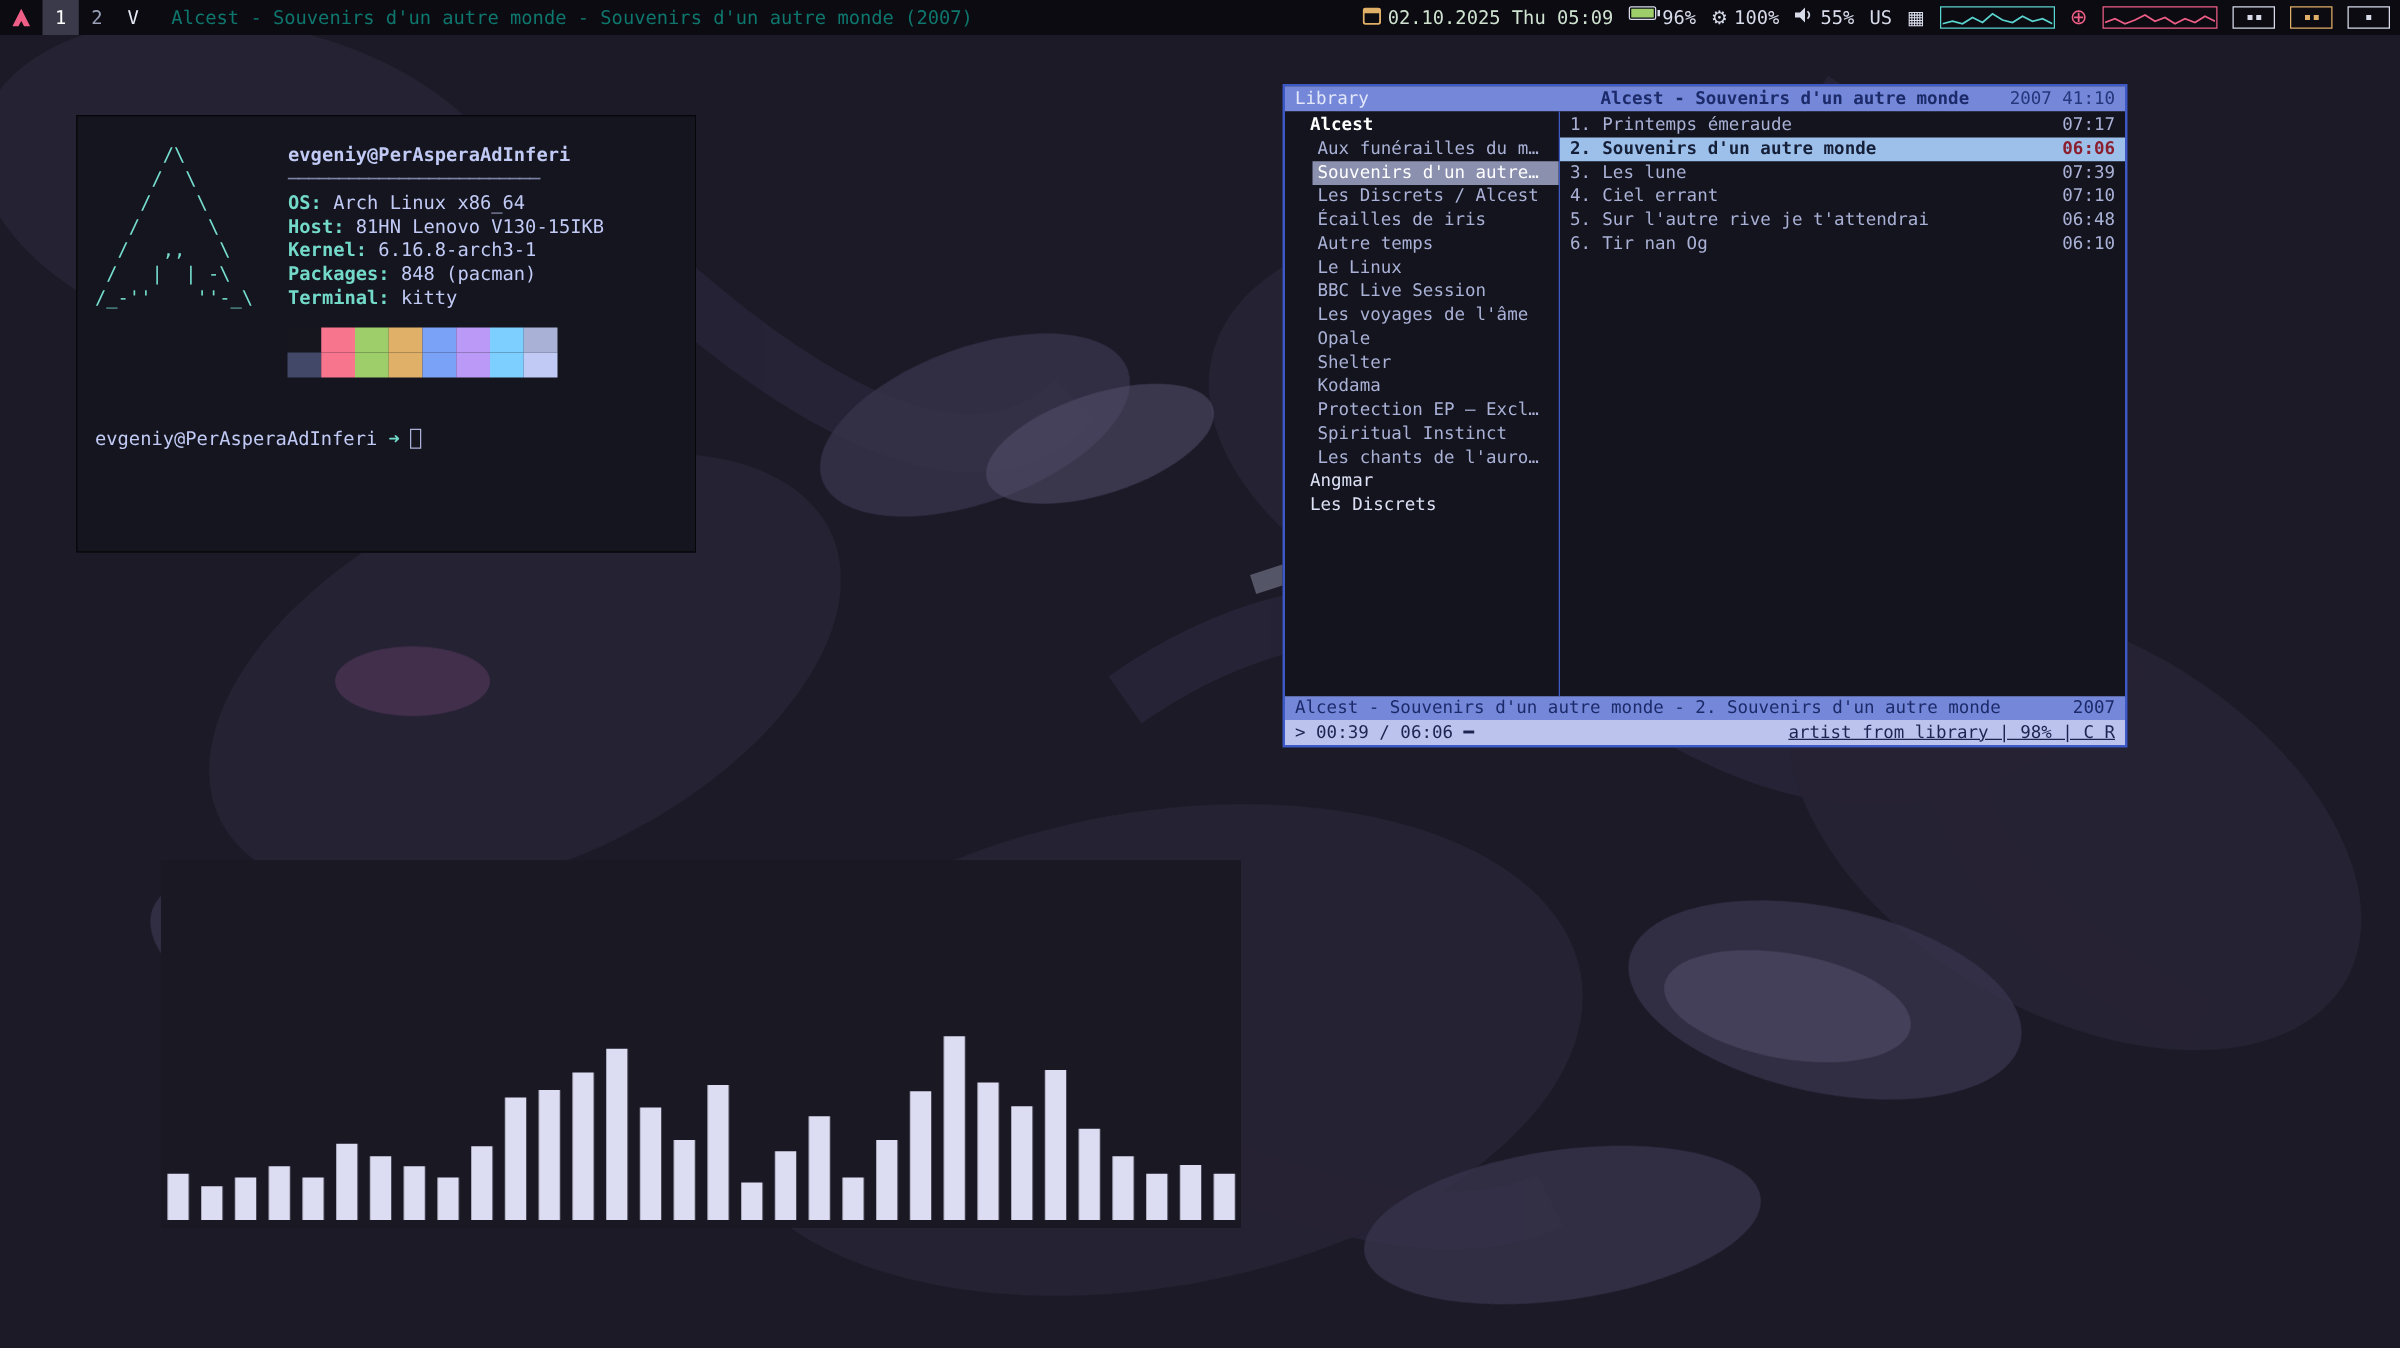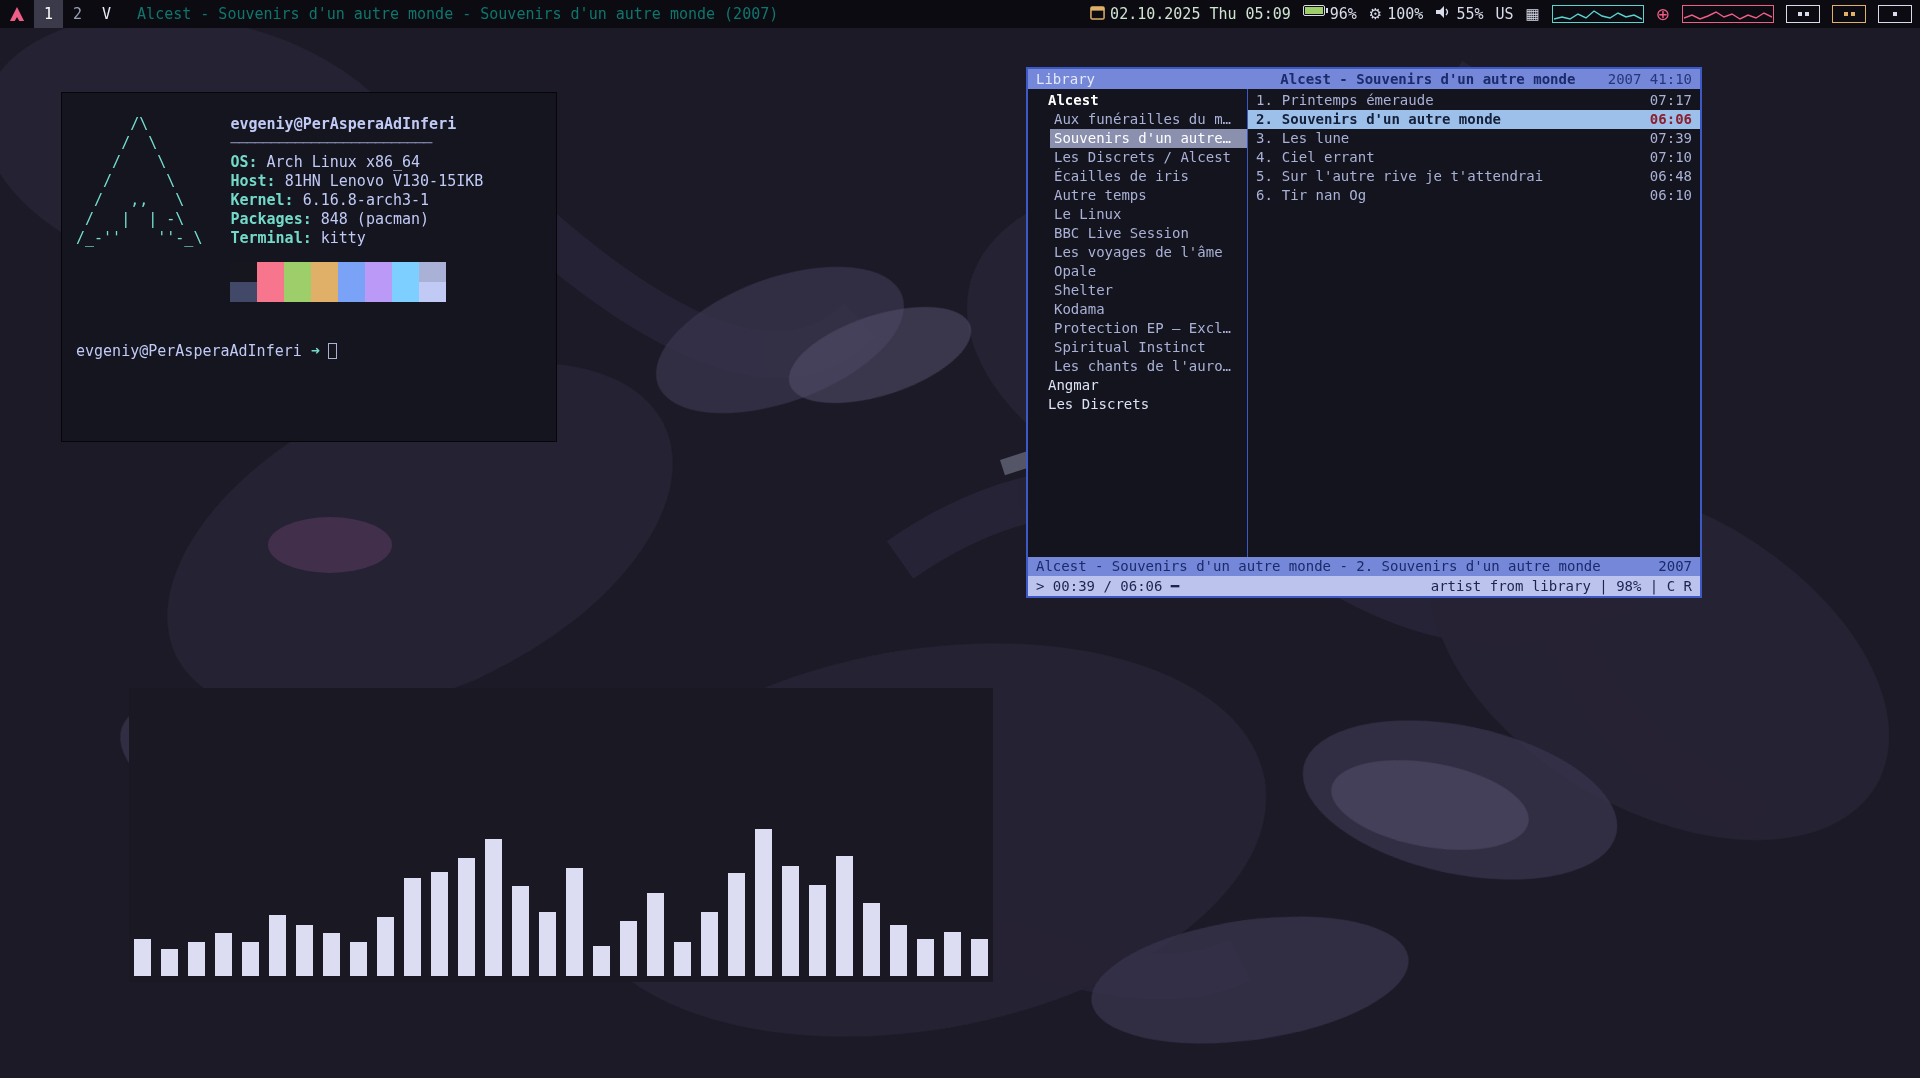--- a/index.html
+++ b/index.html
@@ -91,21 +91,21 @@
   .track-row.current .t-time { color:var(--current-track-time,#8b1f2e); }
   .player-status {
     height:19px; background:var(--player-bar,#7487d8); color:#1c2a6a;
     display:flex; align-items:center; padding:0 8px; flex:0 0 auto; white-space:nowrap;
   }
   .ps-right { margin-left:auto; }
   .player-progress {
     height:20px; background:var(--player-progress-bg,#bcc4ee); color:#1c2550;
     display:flex; align-items:center; padding:0 8px; flex:0 0 auto; white-space:nowrap;
   }
-  .pp-right { margin-left:auto; }
+  .pp-right { margin-left:auto;text-decoration:underline; }
   
   .visualizer {
     position:absolute; left:129px; top:688px; width:864px; height:294px;
     background:#191823; z-index:2;
     display:flex; align-items:flex-end; gap:10px; padding:0 5px 6px 5px;
   }
   .vbar { width:17px; background:var(--vis-bar,#dcdcf2); flex:0 0 auto; }
 </style>
 </head>
 <body>

